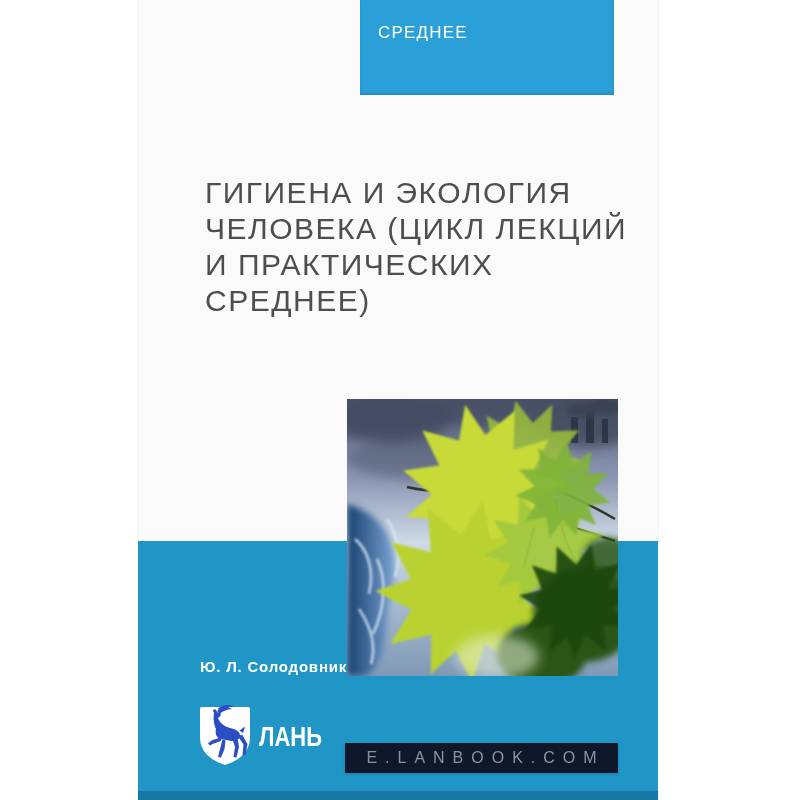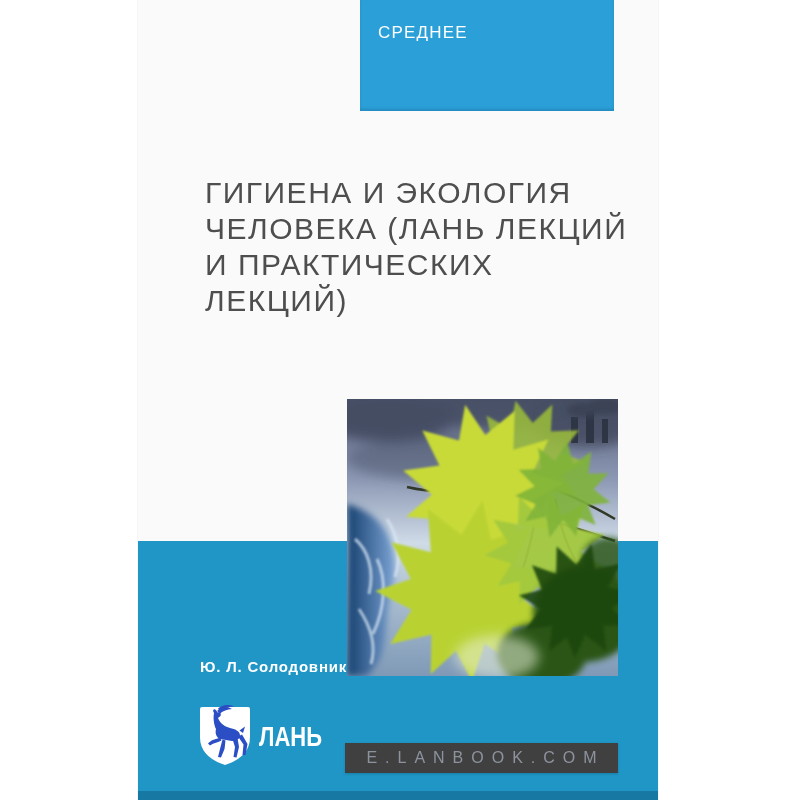--- a/index.html
+++ b/index.html
@@ -6,21 +6,21 @@
   body{
     width:800px;height:800px;background:#ffffff;
     font-family:"Liberation Sans", sans-serif;
     position:relative;overflow:hidden;
   }
   .cover{
     position:absolute;left:138px;top:0;width:520px;height:800px;
     background:#fafafa;box-shadow:0 0 0 1px rgba(0,0,0,.035);
   }
   .badge{
-    position:absolute;left:222px;top:0;width:254px;height:111px;
+    position:absolute;left:222px;top:0;width:254px;height:95px;
     background:#2ba0d8;color:#ffffff;box-sizing:border-box;
     padding:25px 0 8px 18px;font-size:17px;line-height:16.5px;
     letter-spacing:1.2px;font-weight:400;
     box-shadow:inset 0 -2px 3px rgba(0,40,70,.18);
   }
   .badge span{display:block;}
   .title{
     position:absolute;left:59px;top:167px;margin:8px;
     font-size:30px;line-height:36px;font-weight:400;
     color:#4e4e4e;letter-spacing:1.5px;white-space:nowrap;
@@ -42,21 +42,21 @@
   .publisher{
     position:absolute;left:60px;top:164px;display:flex;align-items:center;
   }
   .shield{width:54px;height:62px;}
   .publisher-name{
     margin-left:7px;font-size:25px;font-weight:700;color:#ffffff;
     letter-spacing:0;transform:scale(.88,1.08);transform-origin:left center;
   }
   .site-box{
     position:absolute;left:207px;top:202px;width:273px;height:30px;
-    background:#404040;display:flex;align-items:center;justify-content:center;
+    background:#0f172a;display:flex;align-items:center;justify-content:center;
     box-shadow:0 1px 2px rgba(0,50,80,.25);
   }
   .site-text{
     font-size:16px;letter-spacing:8px;color:#8d939e;font-weight:400;
     text-indent:8px;
   }
   .band-bottom-edge{
     position:absolute;left:0;bottom:0;width:520px;height:9px;
     background:rgba(8,70,100,.35);
   }
@@ -65,23 +65,23 @@
 <body>
 
 <div class="cover">
 
   <div class="badge">
     <span>СРЕДНЕЕ</span>
   </div>
 
   <h1 class="title">
     <span>ГИГИЕНА И ЭКОЛОГИЯ</span>
-    <span>ЧЕЛОВЕКА (ЛАНЬ ЛЕКЦИЙ</span>
+    <span>ЧЕЛОВЕКА (ЦИКЛ ЛЕКЦИЙ</span>
     <span>И ПРАКТИЧЕСКИХ</span>
-    <span>ЛЕКЦИЙ)</span>
+    <span>СРЕДНЕЕ)</span>
   </h1>
 
   <div class="band">
     <div class="author">Ю. Л. Солодовников</div>
 
     <div class="publisher">
       <svg class="shield" viewBox="0 0 54 62" xmlns="http://www.w3.org/2000/svg">
         <path d="M4,2 H50 Q52,2 52,4 V32 Q52,52 27,60 Q2,52 2,32 V4 Q2,2 4,2 Z" fill="#ffffff"></path>
         <g fill="#2b4ec5">
           <path d="M19,6 C23,2 29,1 34,4 C29,4.5 25,6 22,8.5 Z"></path>

